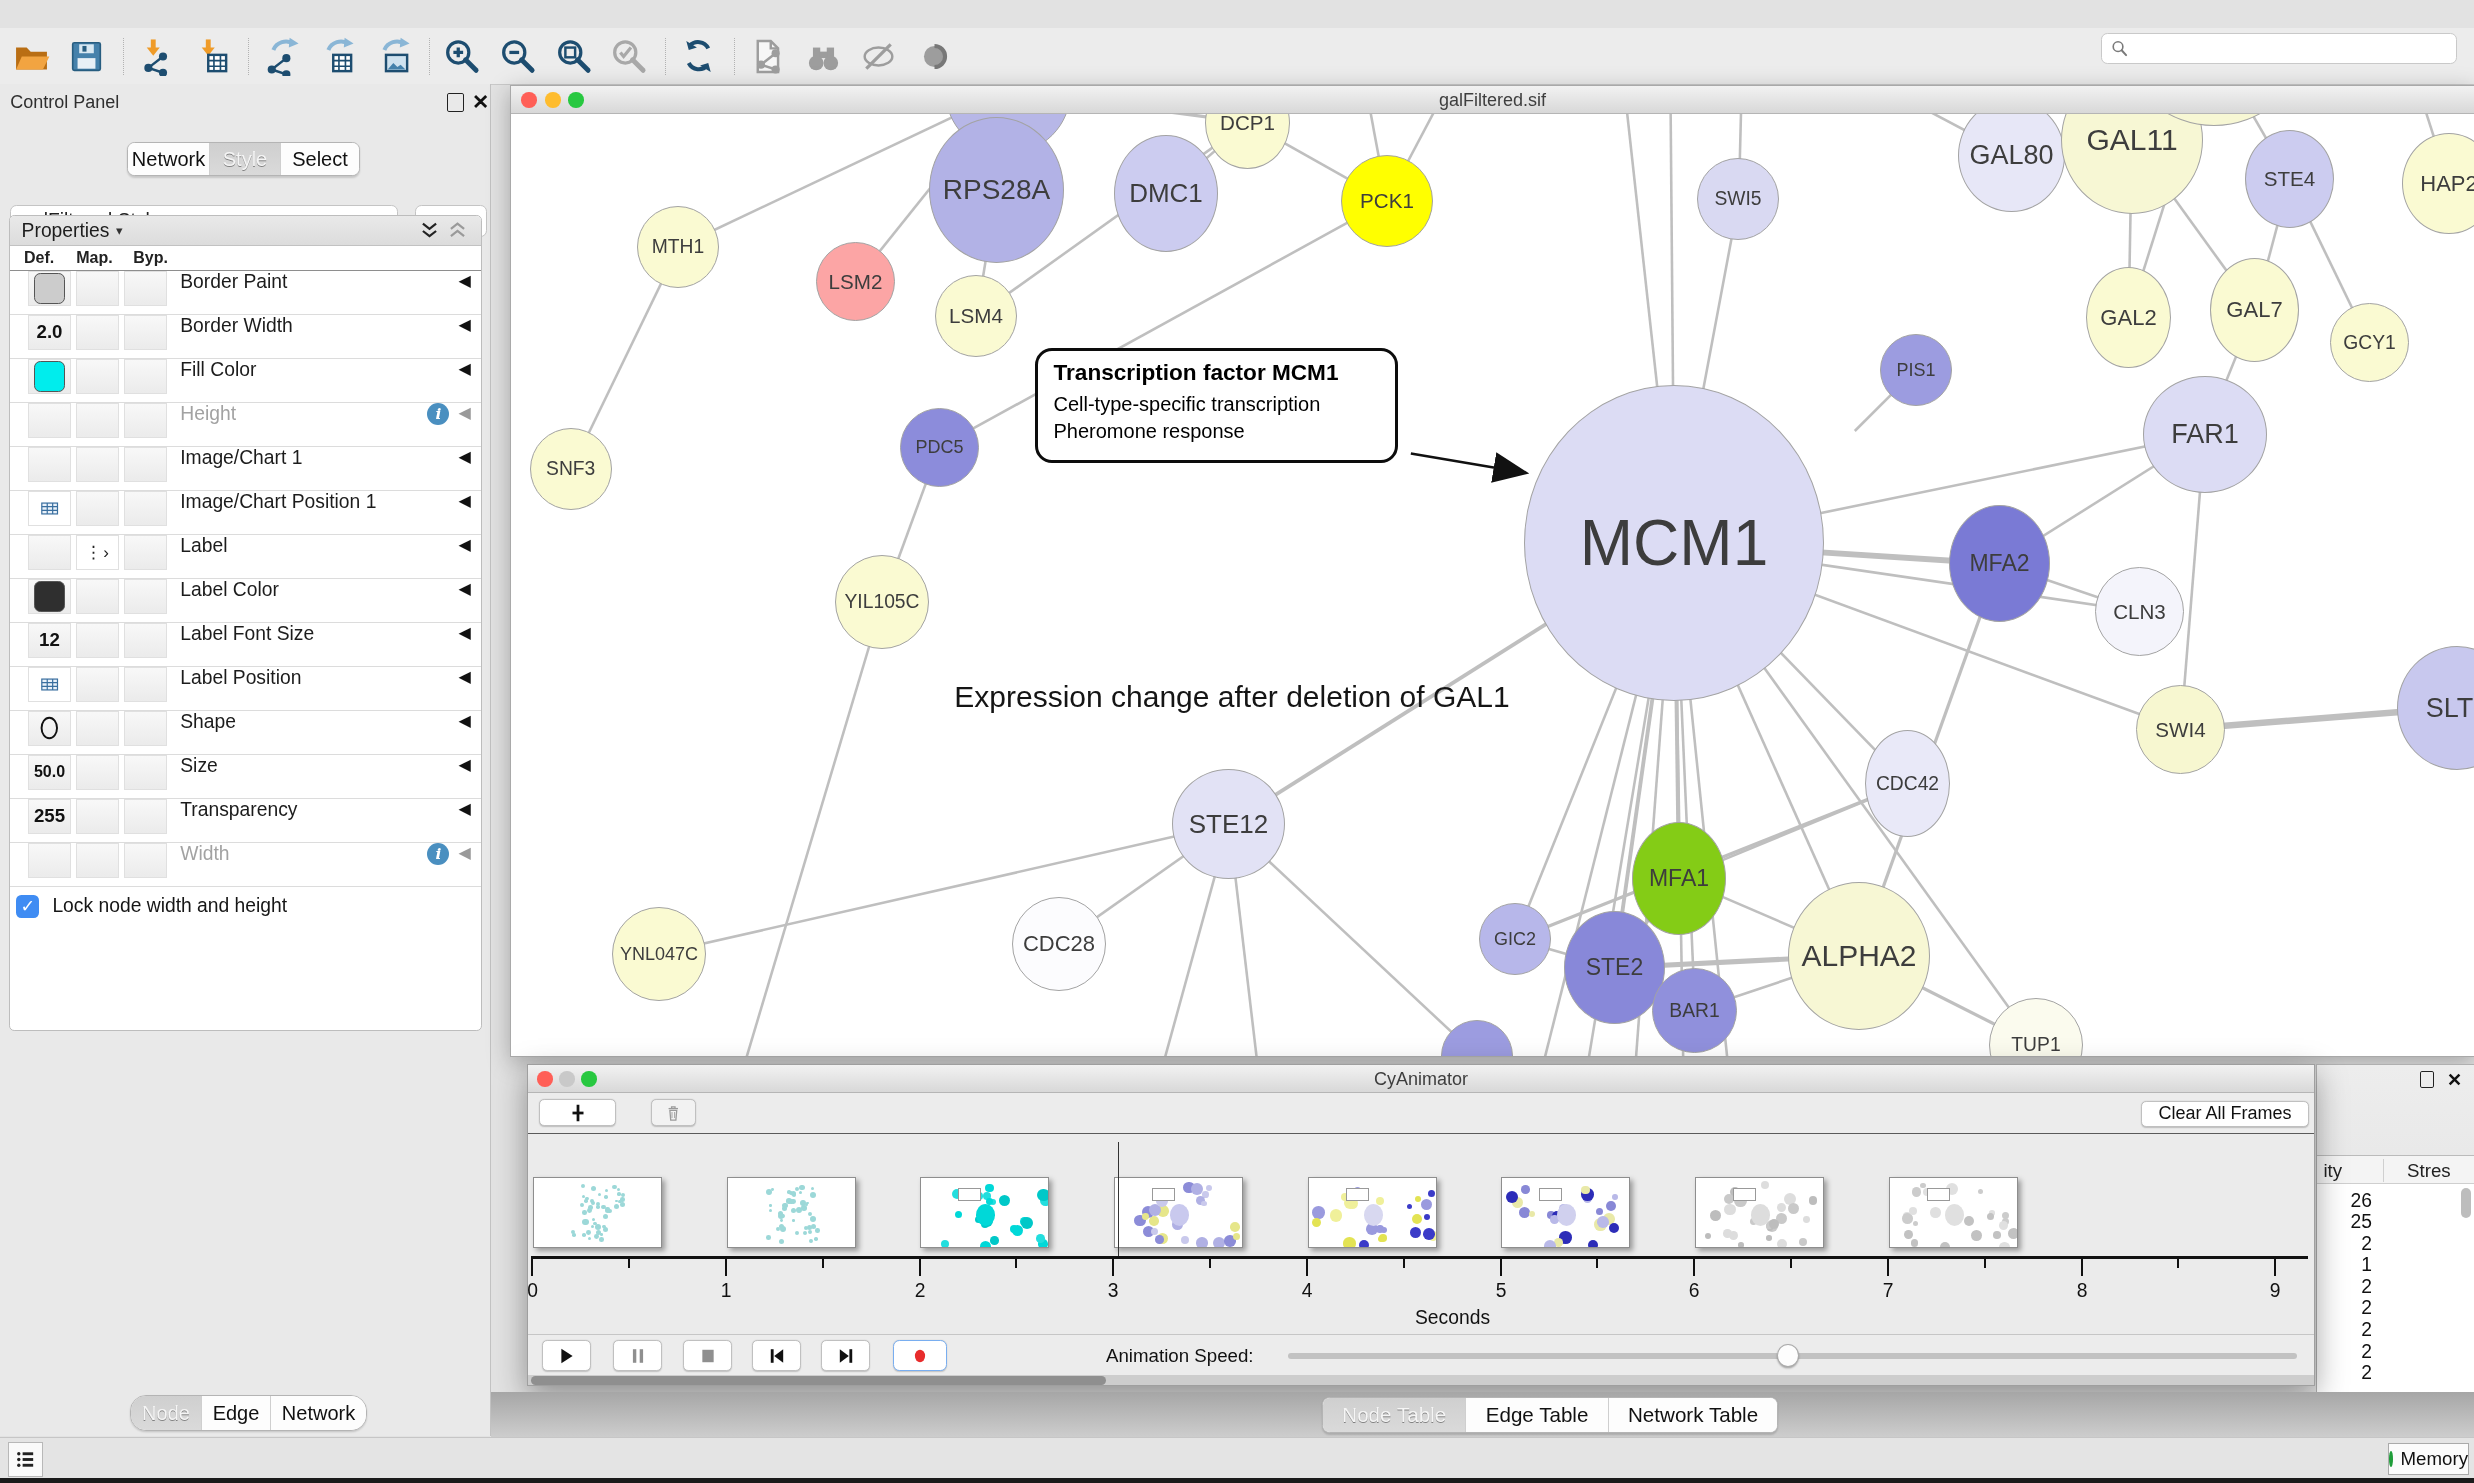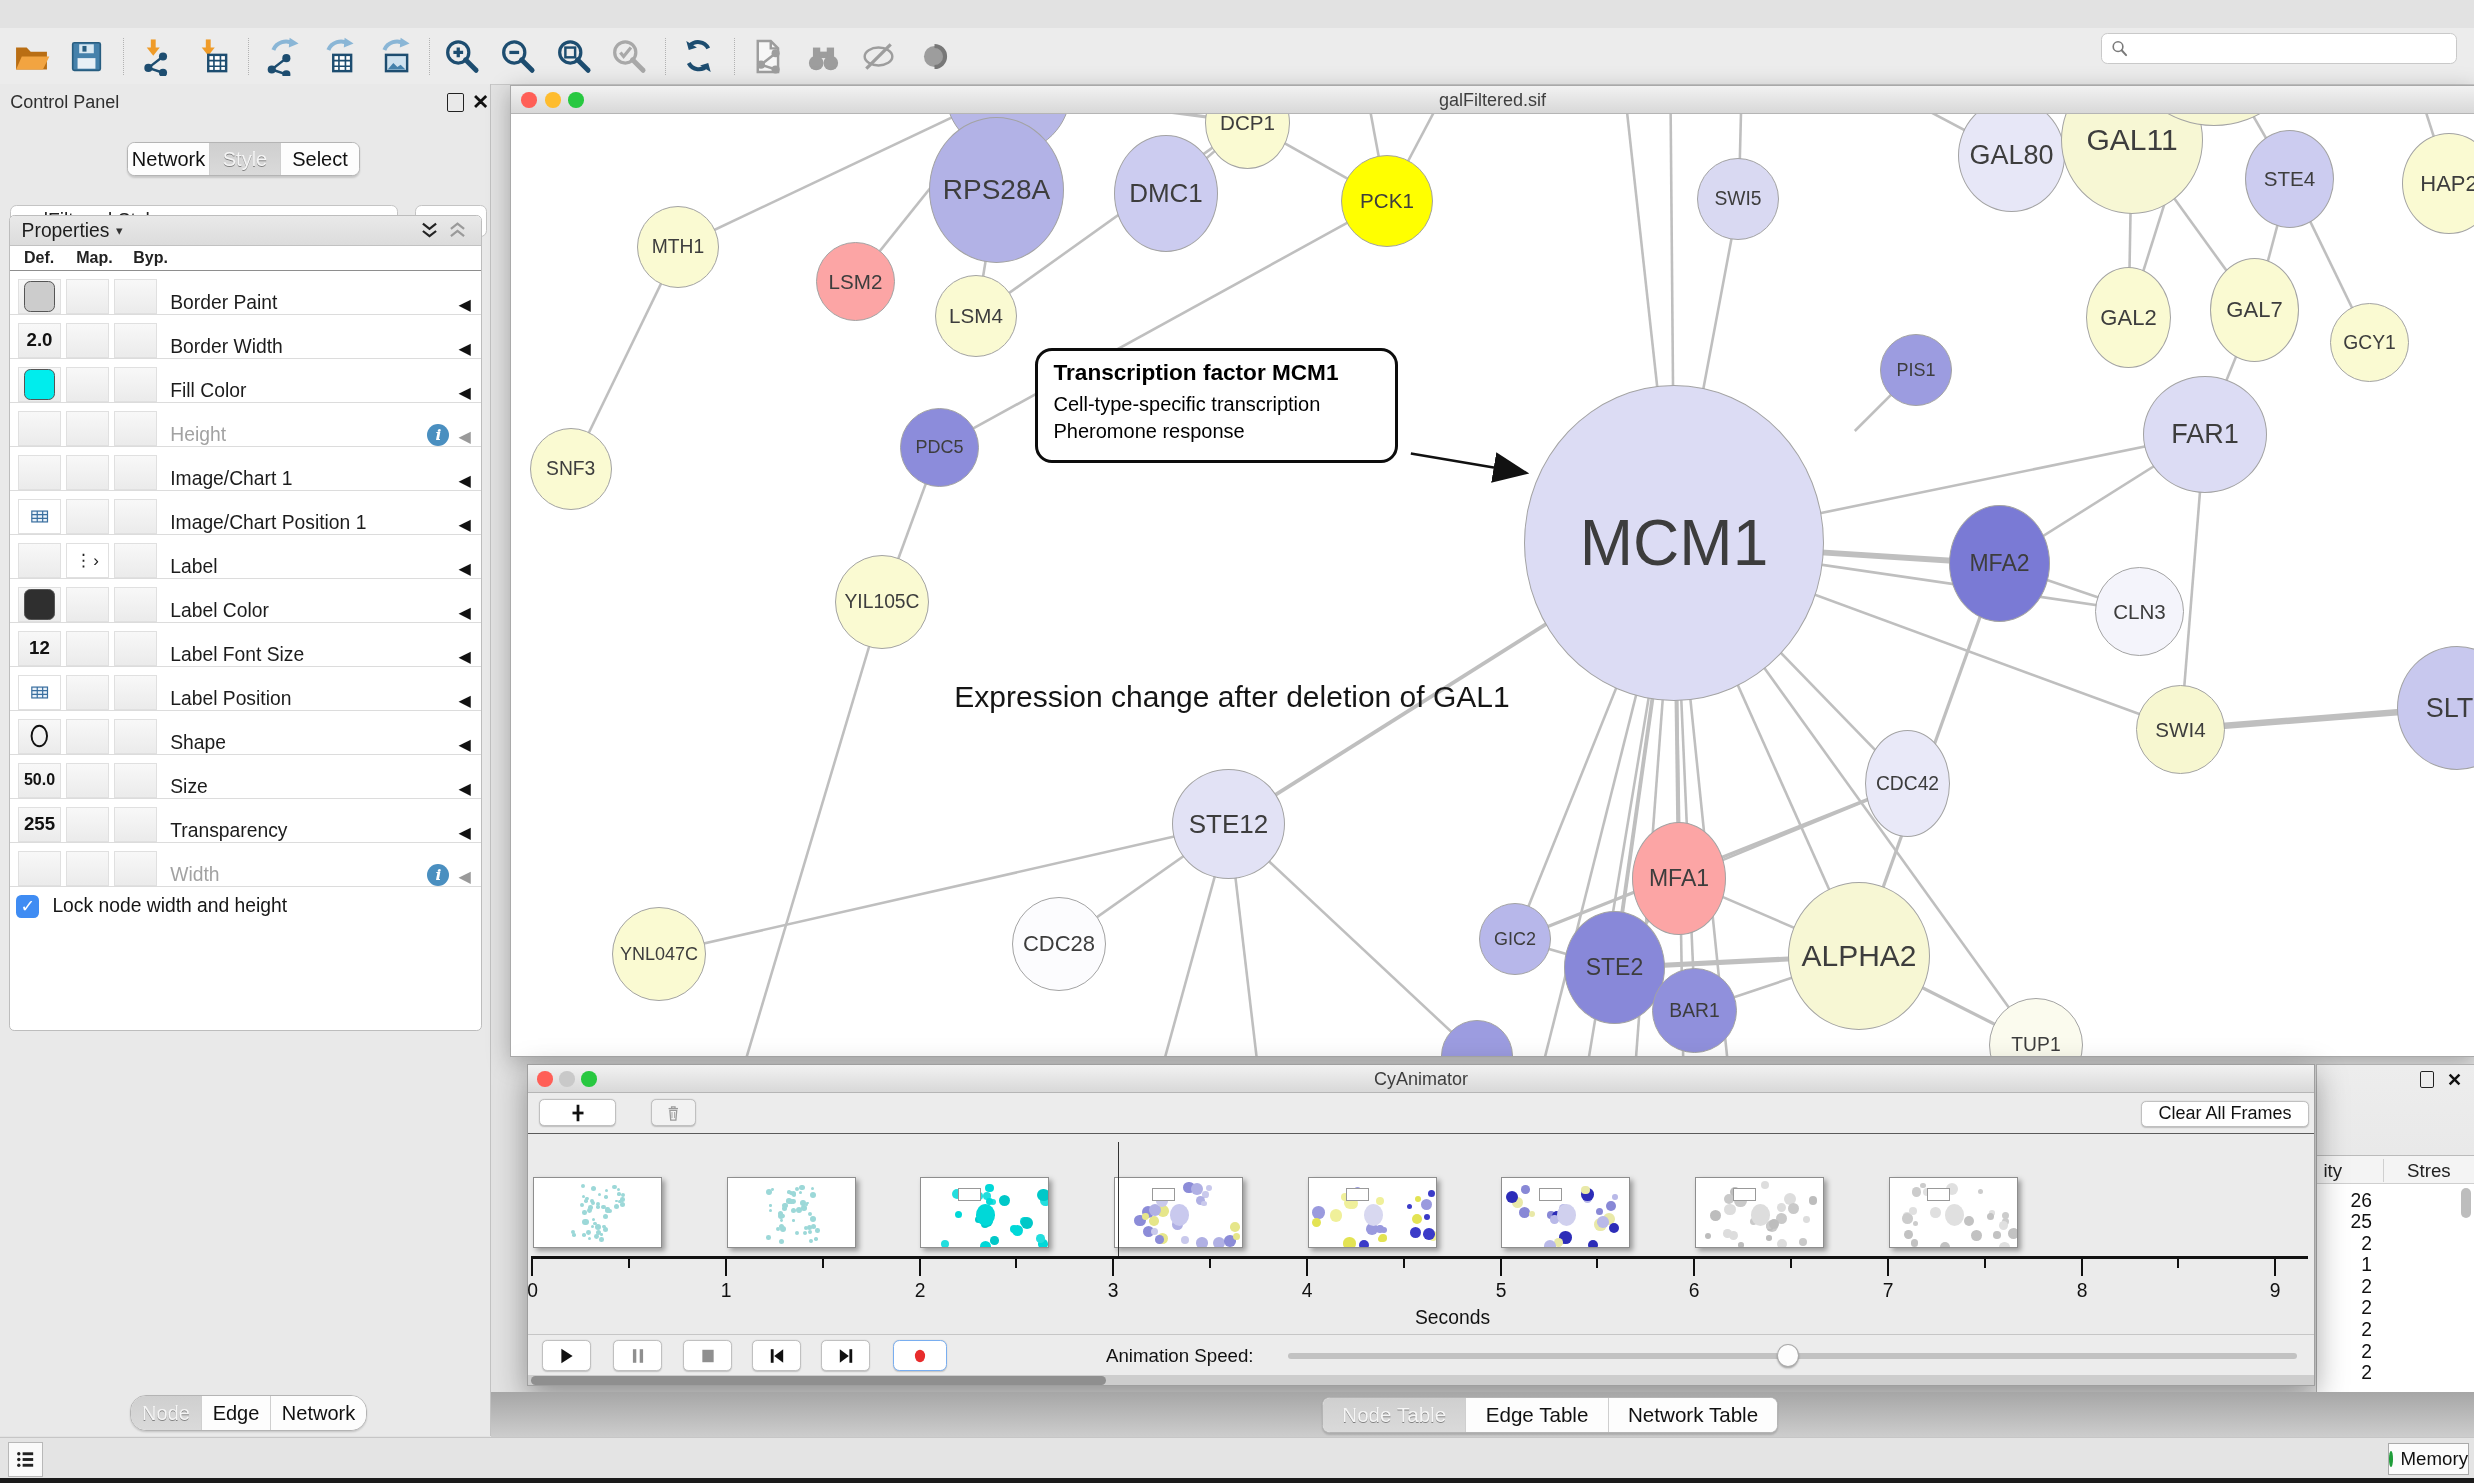--- a/index.html
+++ b/index.html
@@ -32,21 +32,21 @@
   .seg-item.sel { background:linear-gradient(#cfcfcf,#dadada); color:#f5f5f5; text-shadow:0 0.6px 0.6px rgba(120,120,120,.9); }
   #cp-tabs { left:127px; top:58px; height:34px; }
   #style-dd { position:absolute; left:9.7px; top:121px; width:388px; height:32px; background:#fff; border:1.3px solid #c4c4c4; border-radius:6.4px; display:flex; align-items:center; padding:0 11.6px; font-size:19.3px; color:#222; }
   #style-dd .caret { margin-left:auto; font-size:15.5px; color:#333; }
   #style-dd-btn { position:absolute; left:415px; top:121px; width:72px; height:32px; background:#fff; border:1.3px solid #c4c4c4; border-radius:6.4px; display:flex; align-items:center; justify-content:center; font-size:17px; color:#222; }
   #props-box { position:absolute; left:9px; top:131px; width:473px; height:816px; background:#fff; border:0.6px solid #bdbdbd; border-radius:5.2px; overflow:hidden; }
   #props-header { height:30px; background:linear-gradient(#e9e9e9,#dcdcdc); border-bottom:0.6px solid #c2c2c2; display:flex; align-items:center; padding:0 11.6px; font-size:19.3px; color:#1d1d1d; }
   #props-header .caret { font-size:13px; margin-left:6.4px; color:#333; }
   #props-header svg { margin-left:auto; }
   #props-cols { height:24.5px; display:flex; align-items:center; font-size:16px; font-weight:bold; color:#222; border-bottom:1.3px solid #8e8e8e; }
-  .prow { height:44px; display:flex; align-items:flex-end; border-bottom:0.6px solid #dcdcdc; padding-left:8px; }
+  .prow { height:44px; display:flex; align-items:flex-start; border-bottom:0.6px solid #dcdcdc; padding-left:18px; }
   .pcell { width:43px; height:35px; margin-right:5.2px; background:linear-gradient(#f8f8f8,#ebebeb); border:0.6px solid #e0e0e0; display:flex; align-items:center; justify-content:center; }
   .pcell.white { background:#fff; }
   .swatch { width:31px; height:31px; border-radius:6.4px; border:1.3px solid #555; }
   .defval { font-size:18.7px; font-weight:bold; color:#111; }
   .plabel { font-size:19.3px; color:#1c1c1c; margin-left:7.7px; flex:1; }
   .plabel.gray { color:#a2a2a2; }
   .info-badge { width:22px; height:22px; border-radius:50%; background:#4a8fc0; color:#fff; font-size:15.5px; font-weight:bold; font-family:"DejaVu Serif",serif; font-style:italic; display:flex; align-items:center; justify-content:center; margin-right:9px; }
   .parrow { font-size:16px; color:#111; margin-right:10.3px; }
   .parrow.gray { color:#9a9a9a; }
   .mapicon { font-size:17px; color:#222; letter-spacing:1.3px; }
@@ -606,21 +606,21 @@
           </div>
           <div class="node" style="left: 661px; top: 655px; width: 113px; height: 110px; background: rgb(226, 226, 245);">
             <span style="font-size: 26px;">STE12</span>
           </div>
           <div class="node" style="left: 501px; top: 783px; width: 94px; height: 94px; background: rgb(252, 252, 254);">
             <span style="font-size: 22px;">CDC28</span>
           </div>
           <div class="node" style="left: 968px; top: 789px; width: 72px; height: 72px; background: rgb(183, 183, 234);">
             <span style="font-size: 18px;">GIC2</span>
           </div>
-          <div class="node" style="left: 1121px; top: 708px; width: 94px; height: 113px; background: #fca5a5; text-align: center;">
+          <div class="node" style="left: 1121px; top: 708px; width: 94px; height: 113px; background: #84cc16; text-align: center;">
             <span style="font-size: 23px;">MFA1</span>
           </div>
           <div class="node" style="left: 1053px; top: 797px; width: 101px; height: 113px; background: rgb(136, 136, 217);">
             <span style="font-size: 23px;">STE2</span>
           </div>
           <div class="node" style="left: 1141px; top: 854px; width: 85px; height: 85px; background: rgb(144, 144, 220);">
             <span style="font-size: 19.3px;">BAR1</span>
           </div>
           <div class="node" style="left: 1277px; top: 768px; width: 142px; height: 148px; background: rgb(247, 247, 212);">
             <span style="font-size: 30px;">ALPHA2</span>

